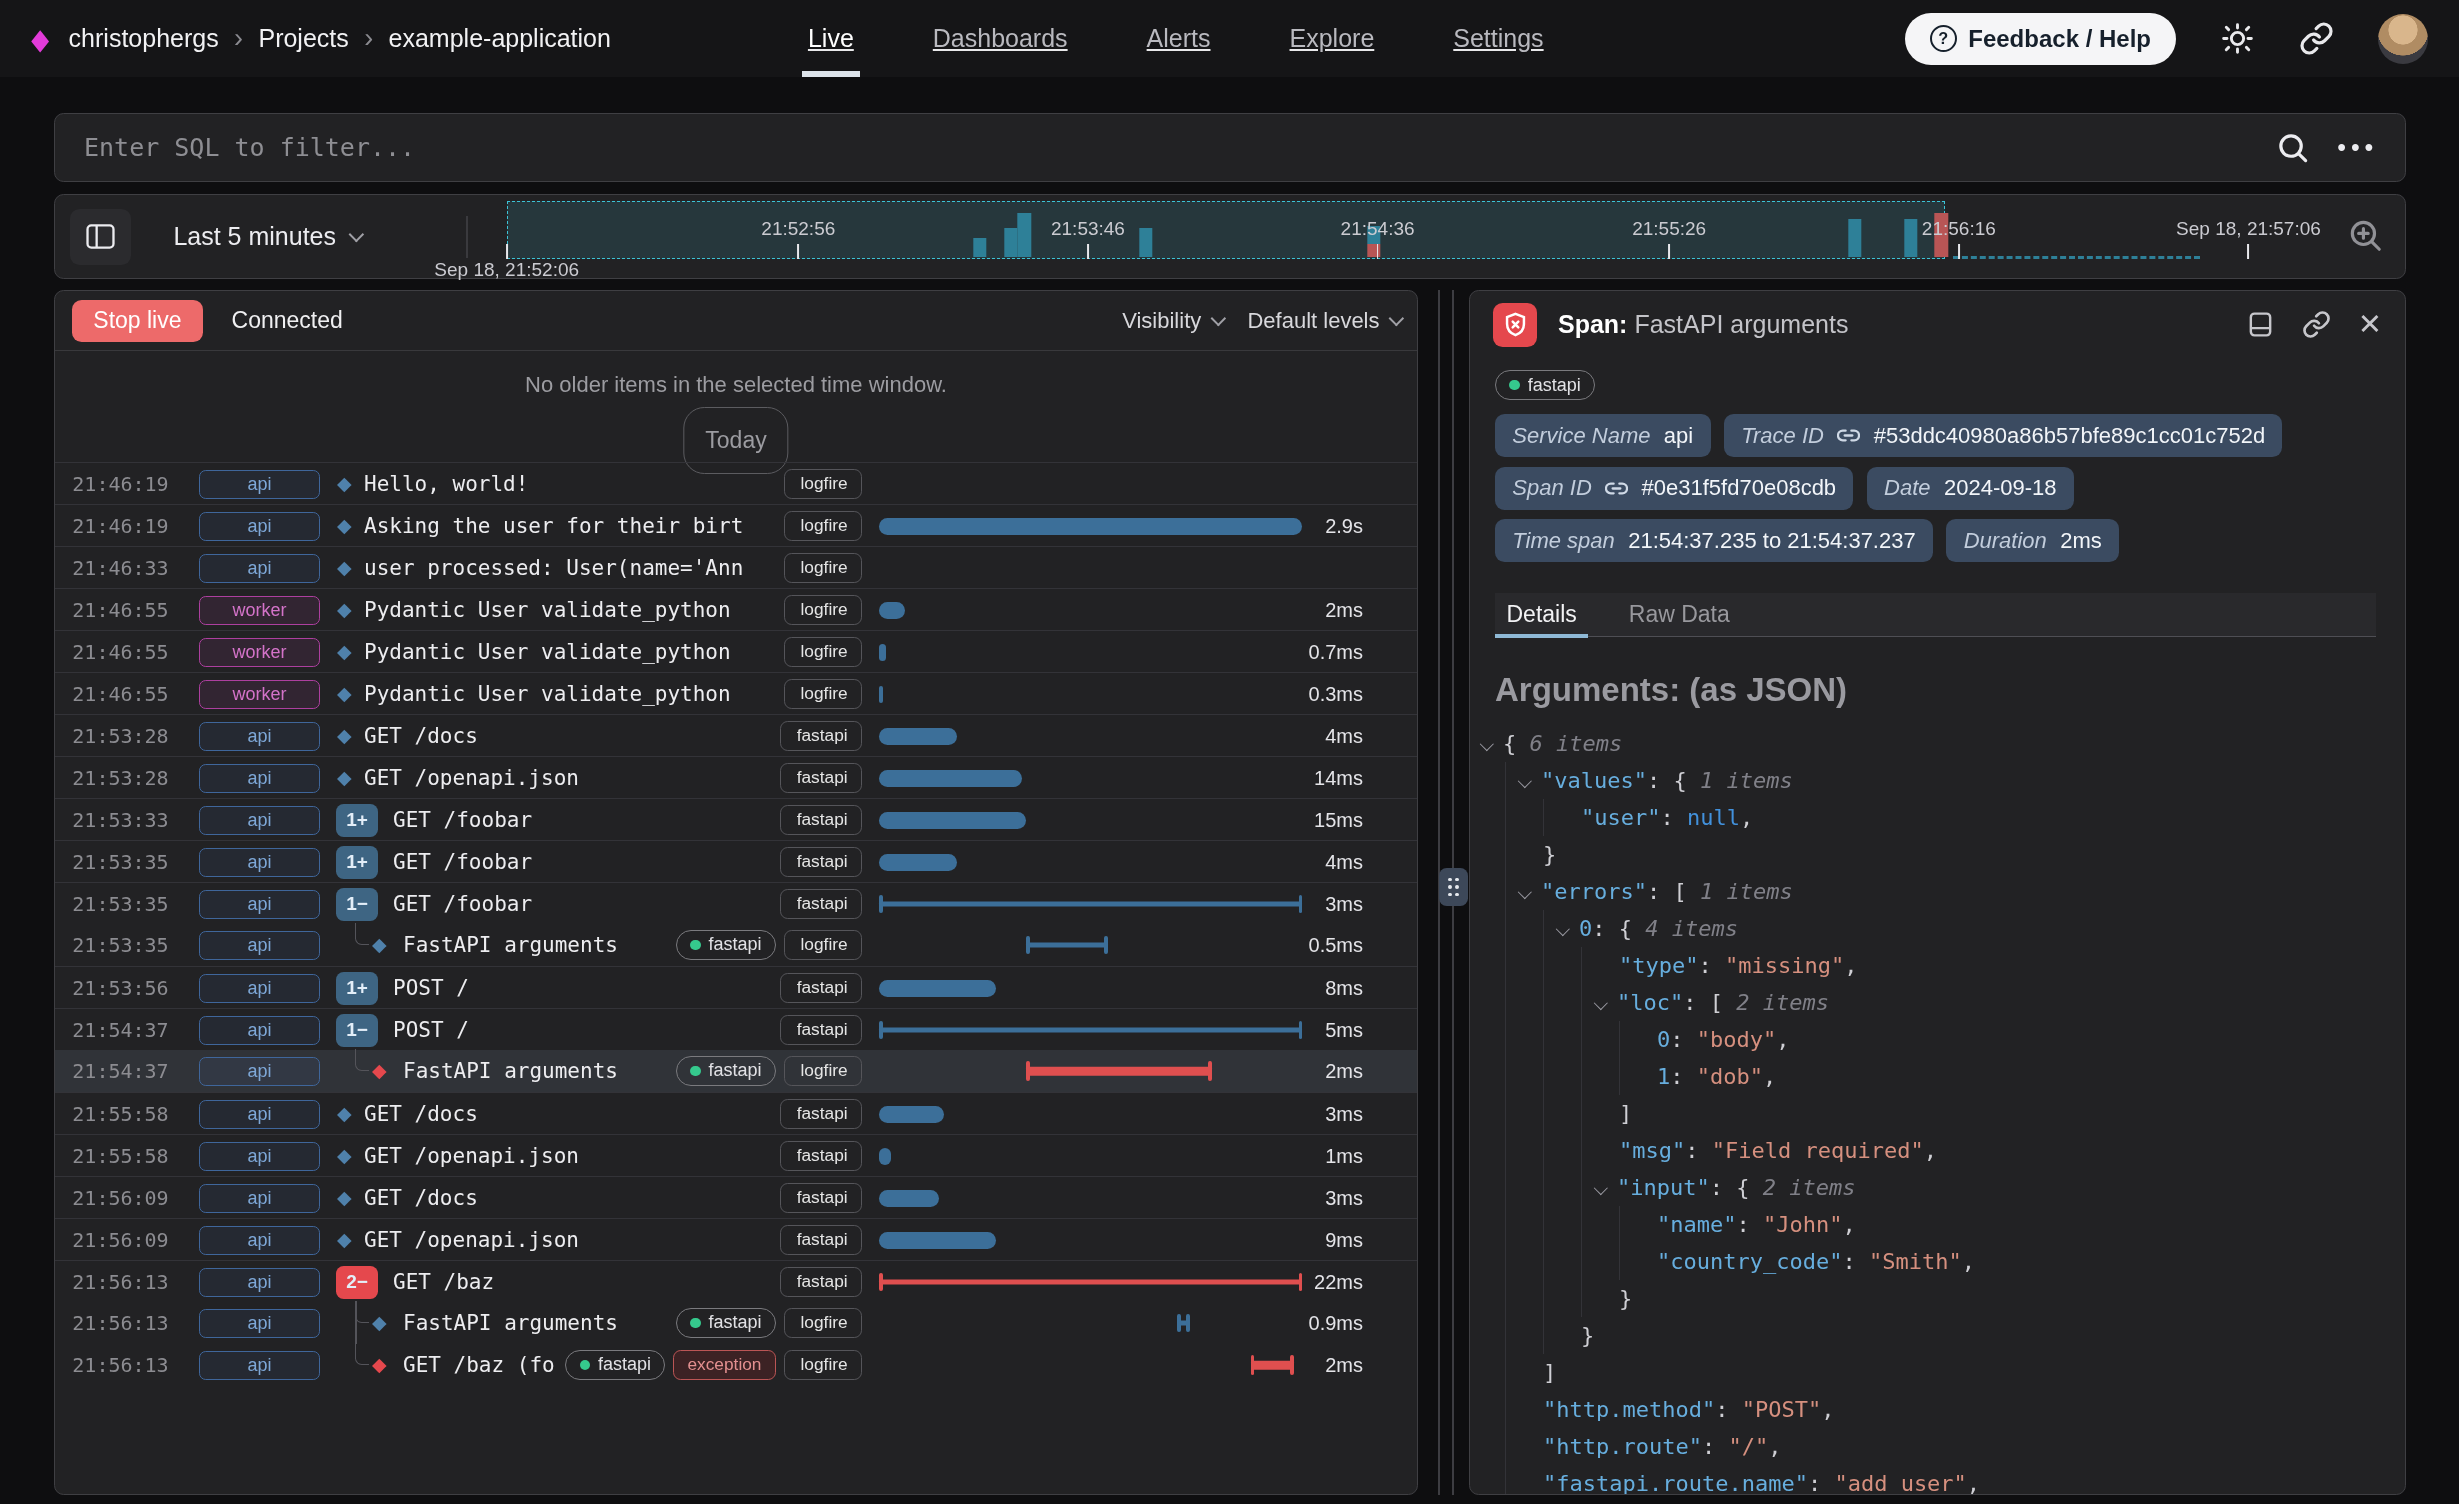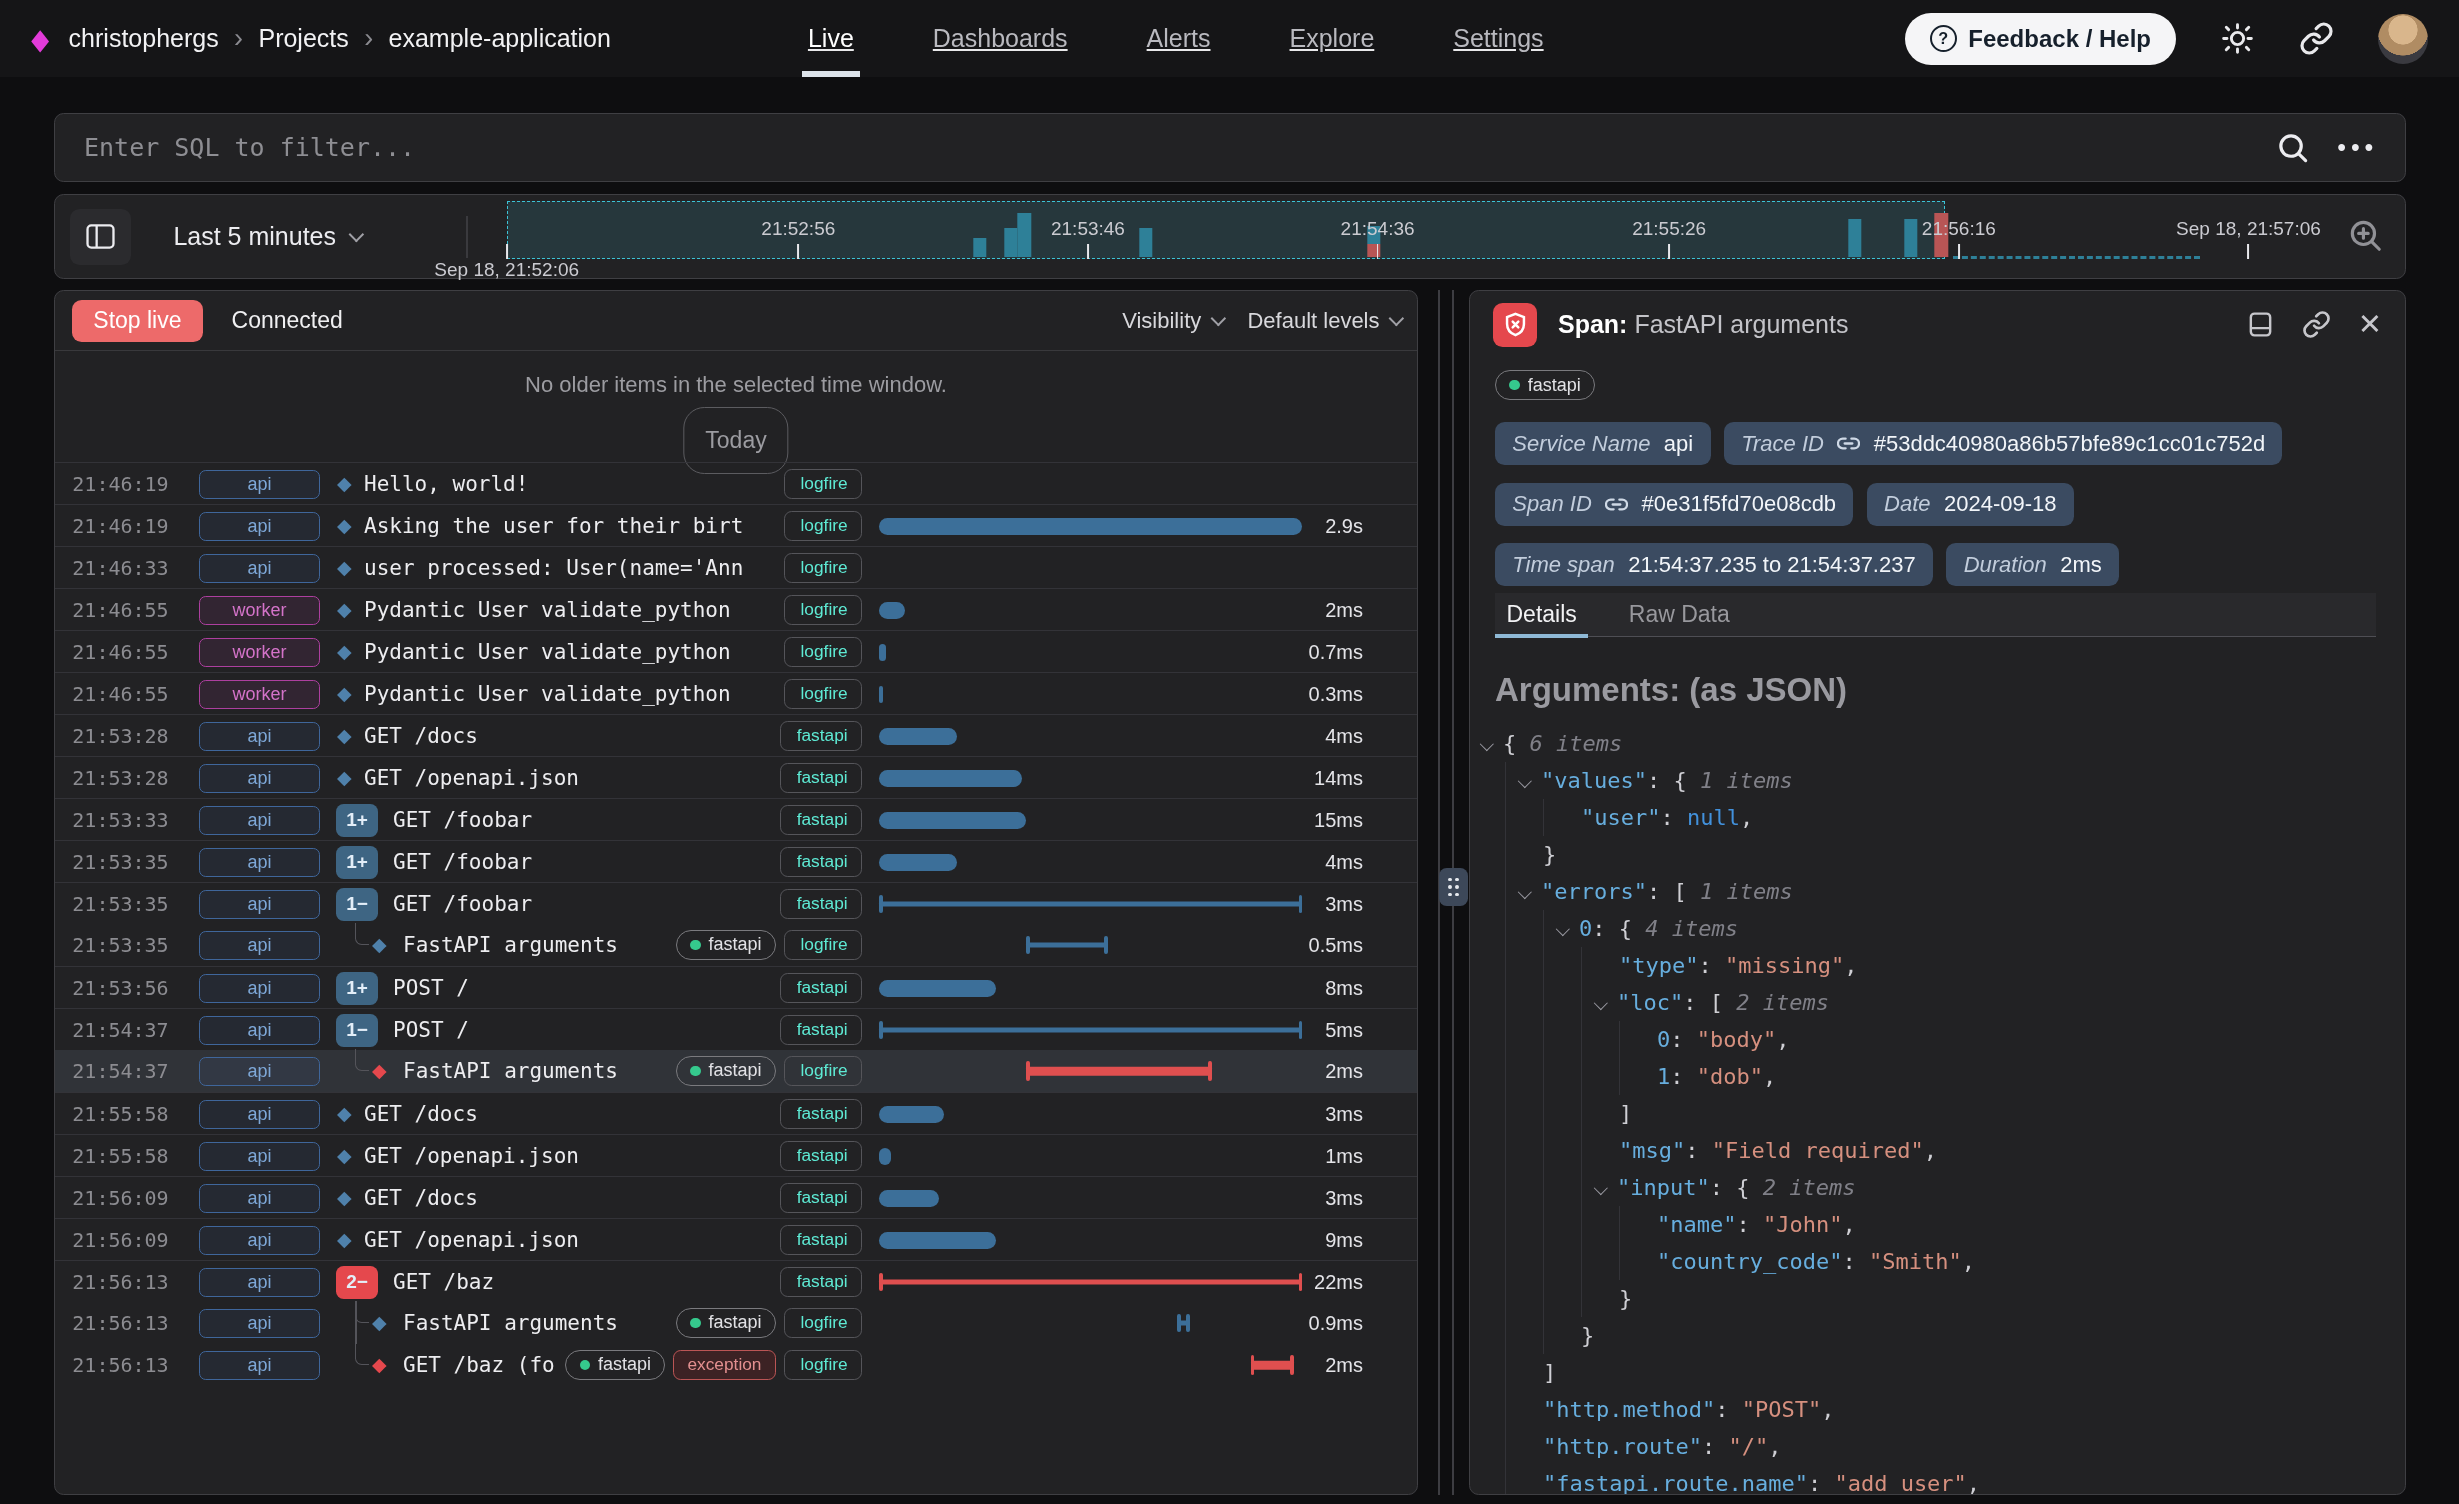--- a/index.html
+++ b/index.html
@@ -84,21 +84,21 @@
   .lvl-blue { background:#3e6583; } .lvl-red { background:#e5484d; }
   .dia { position:absolute; top:0; line-height:42px; font-size:19px; }
   .dia-blue { color:#4f81ab; } .dia-red { color:#e5484d; }
   .conn { position:absolute; left:300px; top:-1px; width:14.4px; height:22px;
     border-left:1.9px solid #54545a; border-bottom:1.9px solid #54545a; border-bottom-left-radius:6.7px; }
   .connv { position:absolute; left:300px; top:-1px; width:1.9px; height:43px; background:#54545a; }
   .rmsg { position:absolute; top:0; line-height:42px; font-size:21px; color:#ededf0; white-space:pre; }
   .tagbox { position:absolute; right:555px; top:5.8px; display:flex; gap:7.7px; align-items:center; }
   .pill { height:30px; display:flex; align-items:center; justify-content:center;
     border-radius:7.7px; font-size:17.3px; padding:0 13.4px; white-space:nowrap; }
-  .pill-gray { border:1.4px solid #55555a; color:#5eead4;padding-left:16px; }
+  .pill-gray { border:1.4px solid #55555a; color:#e5e5e5;padding-left:16px; }
   .pill-dot { border:1.4px solid #7a7a7e; color:#e2e2e6; border-radius:15.4px; gap:7.7px; font-size:18px; }
   .gdot { width:10.6px; height:10.6px; border-radius:50%; background:#35c98d; }
   .pill-exc { border:1.4px solid #bb5555; background:#3c2224; color:#e39090; }
   .barzone { position:absolute; left:824px; top:0; width:432px; height:42px; }
   .bwrap { position:absolute; top:0; height:42px; }
   .bsolid { position:absolute; top:12.5px; height:17.3px; border-radius:8.6px; left:0; right:0; min-width:3.8px; }
   .c-blue { color:#3c6f99; } .c-red { color:#df4f4f; }
   .bgfill { background:currentColor; }
   .bline { position:absolute; left:0; right:0; top:50%; transform:translateY(-50%); height:4.8px;
     background:currentColor; border-radius:1.9px; }
@@ -121,21 +121,21 @@
   .dhead { position:absolute; left:0; top:0; right:0; height:67px; display:flex; align-items:center; }
   .erricon { width:44px; height:44px; background:#e5484d; border-radius:9.6px; margin-left:23px;
     display:flex; align-items:center; justify-content:center; color:#fff; }
   .dtitle { margin-left:21px; font-size:25px; color:#c3c3c8; }
   .dtitle b { color:#ffffff; font-weight:700; }
   .dicons { margin-left:auto; margin-right:23px; display:flex; align-items:center; gap:27px; color:#c6c6cb; }
   .dicon { width:29px; height:29px; }
   .closex { font-size:29px; color:#c6c6cb; line-height:1; }
   .dtag { position:absolute; left:25px; top:79px; }
   .dbadges { position:absolute; left:25px; top:123px; display:flex; flex-direction:column; gap:9.6px; }
-  .dbrow { display:flex; gap:13.4px;margin-top:8px; }
+  .dbrow { display:flex; gap:13.4px; }
   .dbadge { display:flex; align-items:center; gap:13.4px; background:#3b4b61; border-radius:9.6px;
     height:43px; padding:0 17.3px; font-size:22px; }
   .dblabel { font-style:italic; color:#c2cddc; }
   .dbval { color:#f2f5f9; }
   .linkmini { width:23px; height:23px; color:#cfd9e6; }
   .dtabs { position:absolute; left:25px; right:29px; top:302px; height:44px; background:#29292c;
     border-bottom:1.9px solid #4e4e54; display:flex; align-items:flex-end; }
   .dtab { position:relative; height:100%; display:flex; align-items:center; padding:0 11.5px;
     margin-right:29px; font-size:23px; color:#98989d; }
   .dtab.active { color:#f2f2f4; }

